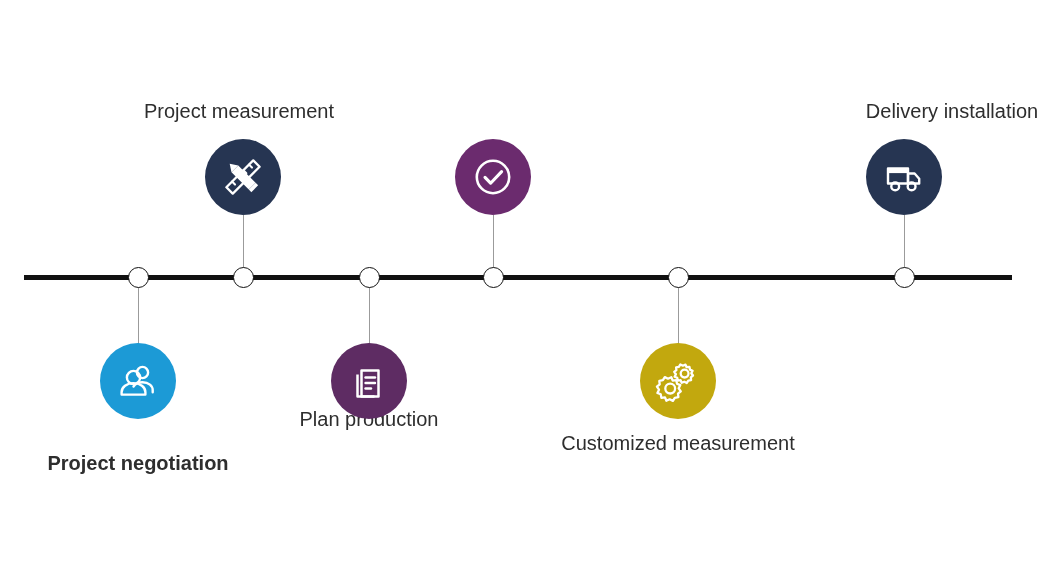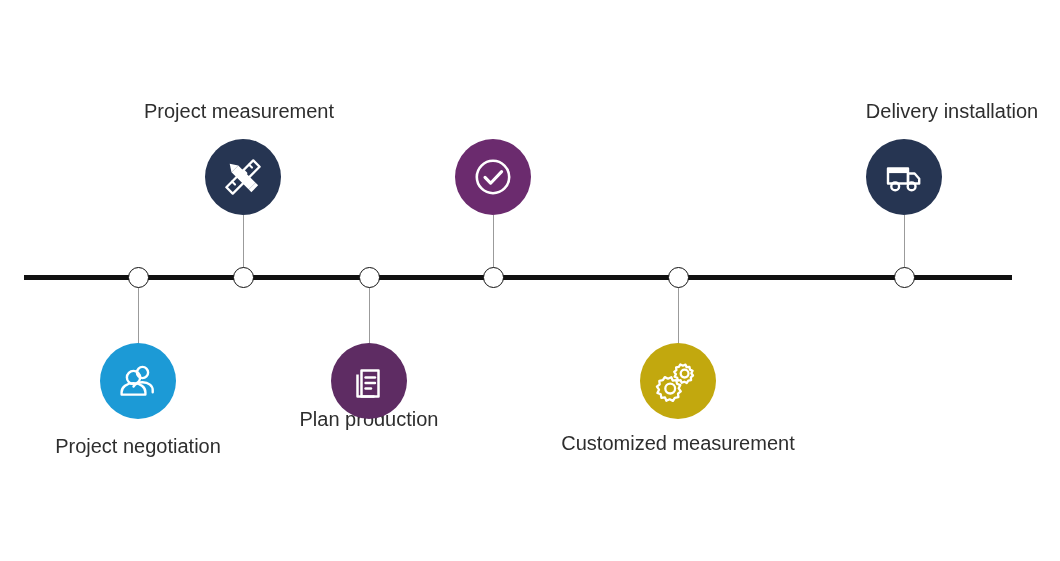--- a/index.html
+++ b/index.html
@@ -91,21 +91,21 @@
       <svg width="44" height="44" viewBox="0 0 44 44" aria-hidden="true">
         <g fill="none" stroke="#ffffff" stroke-width="2.4" stroke-linecap="round" stroke-linejoin="round">
           <circle cx="26.5" cy="13.5" r="5.6"></circle>
           <path d="M17.5 27.5c1.8-2.6 5-4.2 9-4.2 6.2 0 10.2 3.6 10.2 7.8v2.2"></path>
           <circle cx="17.5" cy="18.5" r="6.6"></circle>
           <path d="M5.6 35.6v-2.4c0-5 5.2-9.1 11.9-9.1s11.9 4.1 11.9 9.1v2.4z"></path>
         </g>
       </svg>
     </span>
   </div>
-  <div class="caption" style="left:138px; top:436px;">Project negotiation</div>
+  <div class="caption" style="left:138px; top:453px;font-weight:bold;">Project negotiation</div>
 
   <div class="connector" style="left:243px; top:215px; height:62px;"></div>
   <div class="axis-node" style="left:243px; top:277px;"></div>
   <div class="bubble" style="left:243px; top:177px; background:#263552;">
     <span>
       <svg width="46" height="46" viewBox="0 0 46 46" aria-hidden="true">
         <g transform="rotate(-45 23 23)">
 
           <path d="M4 18.5h38v9H4z" fill="none" stroke="#ffffff" stroke-width="2.3" stroke-linejoin="round"></path>
           <path d="M12 18.5v4.2M20 18.5v4.2M28 18.5v4.2M36 18.5v4.2" stroke="#ffffff" stroke-width="2.1" stroke-linecap="round"></path>

